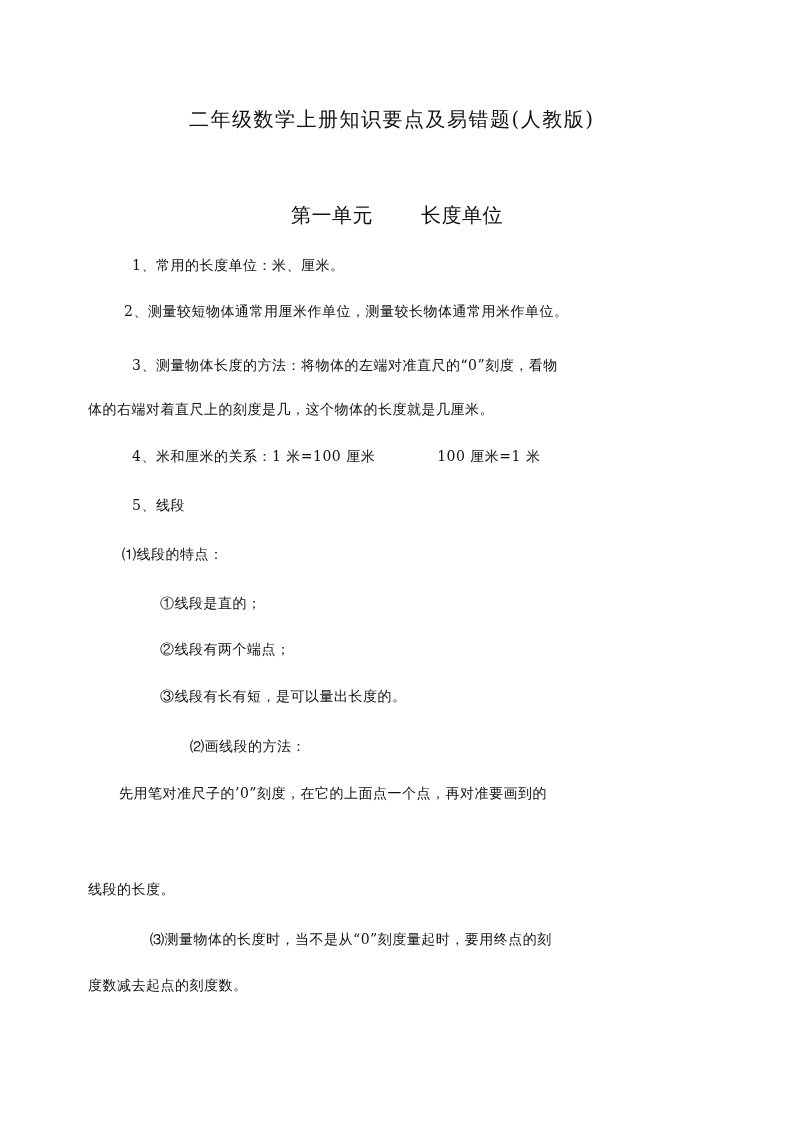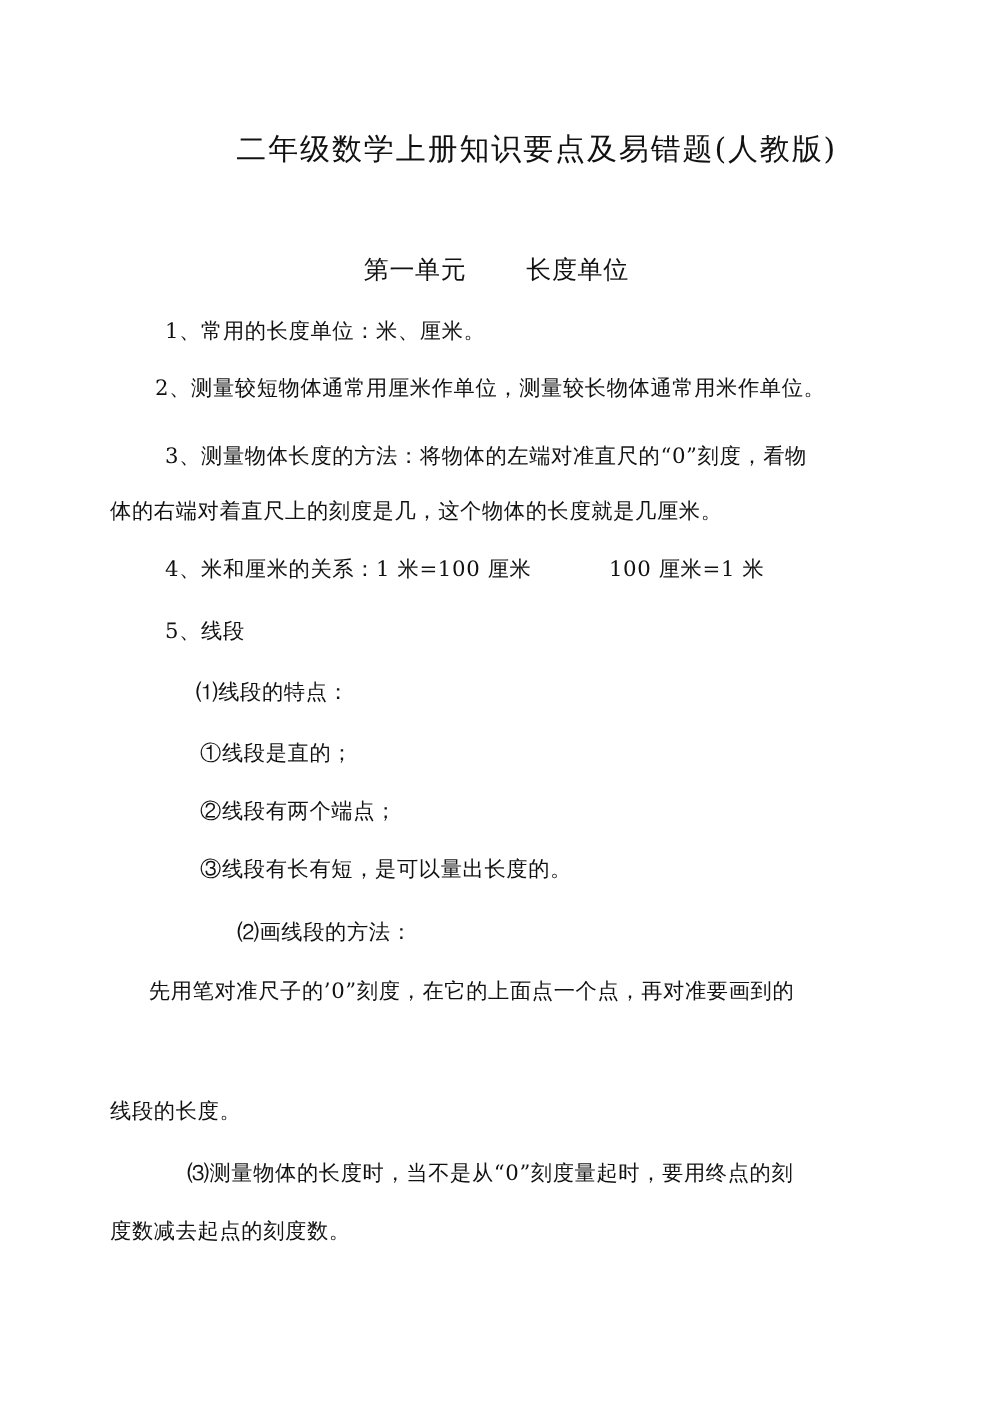--- a/index.html
+++ b/index.html
@@ -18,26 +18,26 @@
     .page {
       position: absolute;
       left: 0; top: 0;
       width: 793px;
       height: 1122px;
       background: #ffffff;
     }
     .line {
       position: absolute;
       white-space: nowrap;
-      font-size: 17px;
+      font-size: 14px;
       line-height: 22px;
       letter-spacing: 0.5px;
     }
     .title {
-      font-size: 24px;
+      font-size: 20px;
       letter-spacing: 1.5px;
       left: 189px;
       top: 108px;
       text-align: center;
     }
     .unit-heading {
       left: 291px;
       top: 204px;
       font-size: 20px;
     }
@@ -67,21 +67,21 @@
 
   <div class="line" style="left:132px; top:354px;">3、测量物体长度的方法：将物体的左端对准直尺的“0”刻度，看物</div>
   <div class="line" style="left:88px; top:398px;">体的右端对着直尺上的刻度是几，这个物体的长度就是几厘米。</div>
 
   <div class="line relation" style="left:132px; top:445px;">
     <span>4、米和厘米的关系：1 米=100 厘米</span><span class="gap"></span><span>100 厘米=1 米</span>
   </div>
 
   <div class="line" style="left:132px; top:494px;">5、线段</div>
 
-  <div class="line" style="left:122px; top:543px;margin-left:35px;">⑴线段的特点：</div>
+  <div class="line" style="left:122px; top:543px;">⑴线段的特点：</div>
 
   <div class="line" style="left:160px; top:592px;">①线段是直的；</div>
   <div class="line" style="left:160px; top:638px;">②线段有两个端点；</div>
   <div class="line" style="left:160px; top:685px;">③线段有长有短，是可以量出长度的。</div>
 
   <div class="line" style="left:190px; top:735px;">⑵画线段的方法：</div>
 
   <div class="line" style="left:119px; top:782px;text-align:center;">先用笔对准尺子的’0”刻度，在它的上面点一个点，再对准要画到的</div>
   <div class="line" style="left:88px; top:878px;">线段的长度。</div>
 

